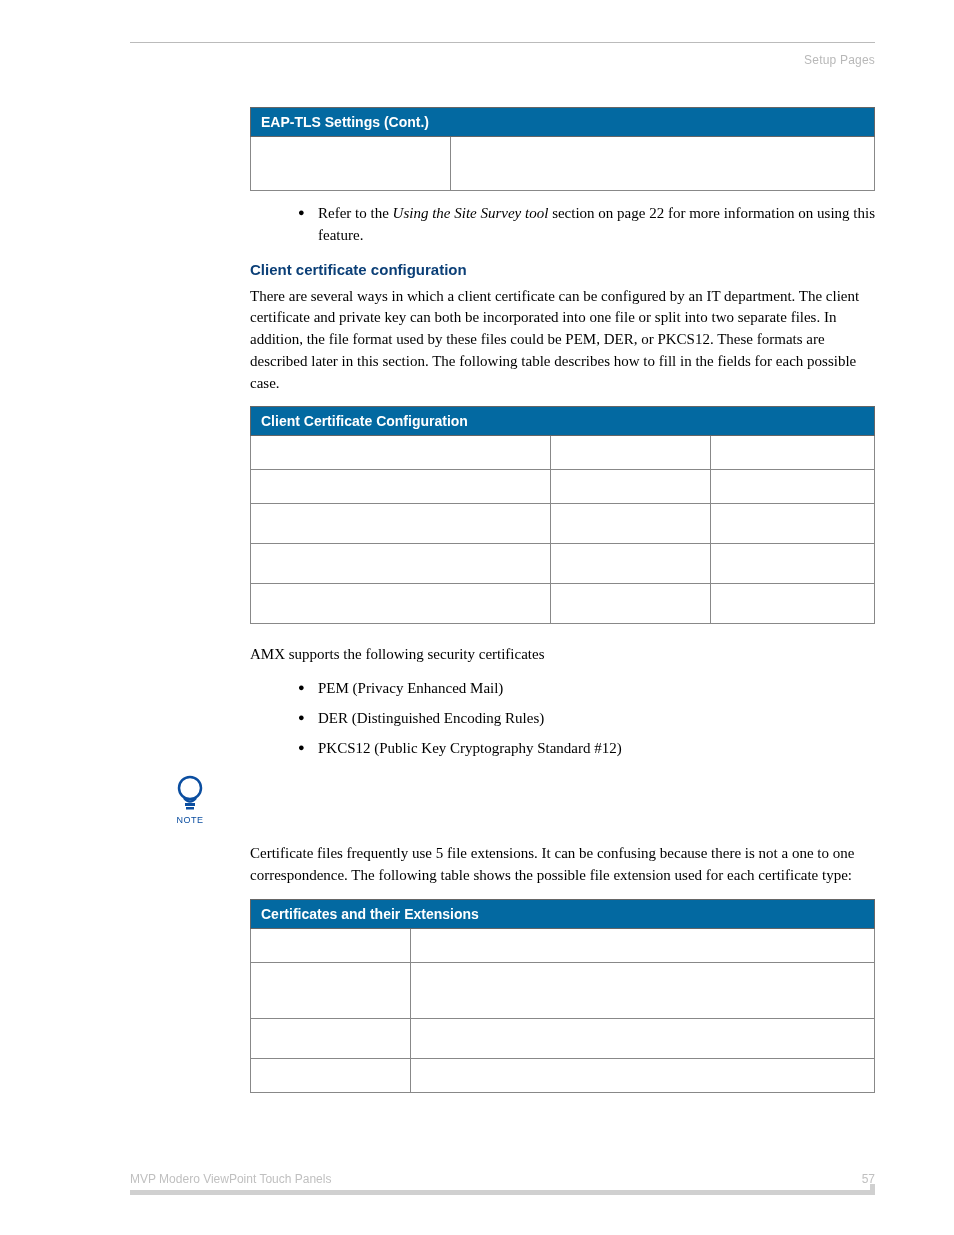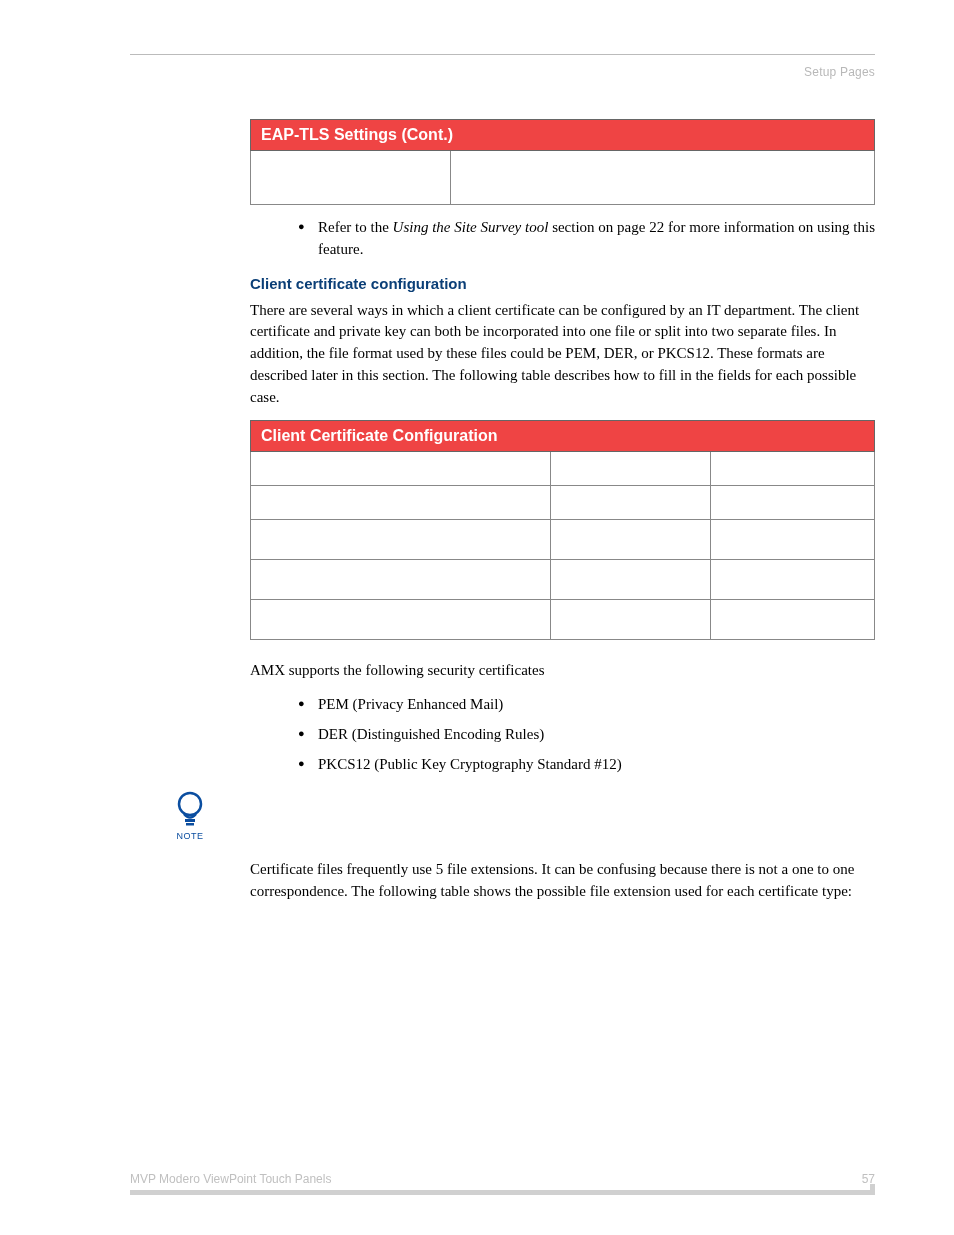--- a/index.html
+++ b/index.html
@@ -8,21 +8,21 @@
     height: 1235px;
     background: #fff;
     font-family: "Times New Roman", Times, serif;
     font-size: 15px;
     color: #000;
     position: relative;
   }
   .page {
     position: absolute;
     left: 130px;
-    top: 54px;
+    top: 42px;
     width: 745px;
   }
   .hr-top {
     border-top: 1px solid #bbb;
     margin-bottom: 10px;
   }
   .header-right {
     text-align: right;
     font-family: Arial, Helvetica, sans-serif;
     font-size: 12px;
@@ -33,25 +33,25 @@
   .content {
     margin-left: 120px;
     width: 625px;
   }
   table.box {
     border-collapse: collapse;
     width: 100%;
     margin-bottom: 12px;
   }
   table.box th {
-    background: #ef4444;
+    background: #0369a1;
     color: #fff;
     font-family: Arial, Helvetica, sans-serif;
     font-weight: bold;
-    font-size: 16px;
+    font-size: 14px;
     text-align: left;
     padding: 6px 10px;
     border: 1px solid #666;
   }
   table.box td {
     border: 1px solid #888;
     height: 34px;
   }
   .eap-table td.c1 { width: 200px; }
   .ccc-table td.c1 { width: 300px; }
@@ -210,20 +210,43 @@
           <path d="M11 25 Q17 32 23 25" fill="none" stroke="#0b4ea0" stroke-width="2.5"></path>
           <rect x="12" y="30" width="10" height="3" fill="#0b4ea0"></rect>
           <rect x="13" y="34" width="8" height="2.5" fill="#0b4ea0"></rect>
         </svg>
         <div class="note-label">NOTE</div>
       </div>
     </div>
 
     <p class="para">Certificate files frequently use 5 file extensions. It can be confusing because there is not a one to one correspondence. The following table shows the possible file extension used for each certificate type:</p>
 
+    <table class="box ext-table">
+      <tbody>
+          <tr>
+            <th colspan="2">Certificates and their Extensions</th>
+          </tr>
+      <tr class="ext-small-row">
+            <td class="c1"></td>
+            <td></td>
+          </tr>
+      <tr style="height:56px;">
+            <td class="c1"></td>
+            <td></td>
+          </tr>
+      <tr style="height:40px;">
+            <td class="c1"></td>
+            <td></td>
+          </tr>
+      <tr class="ext-small-row">
+            <td class="c1"></td>
+            <td></td>
+          </tr>
+    </tbody>
+      </table>
 
   </div>
 </div>
 
 <div class="footer">
   <div class="footer-text">
     <span>MVP Modero ViewPoint Touch Panels</span>
     <span class="pnum">57</span>
   </div>
   <div class="footer-line"></div>

